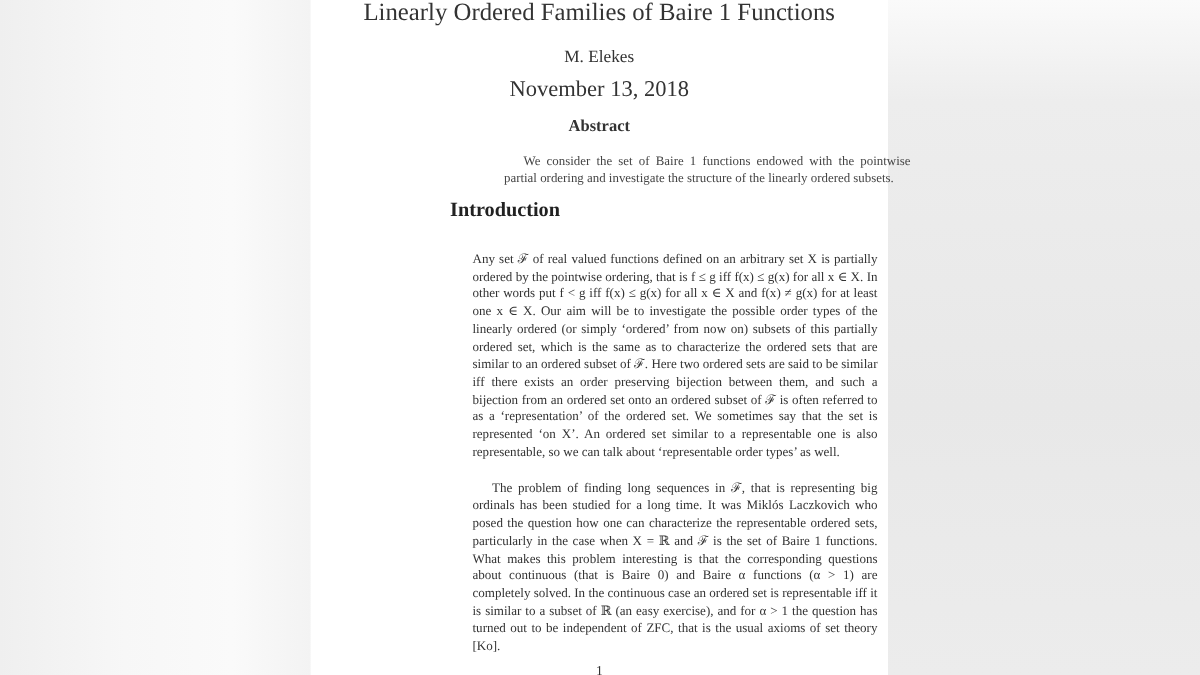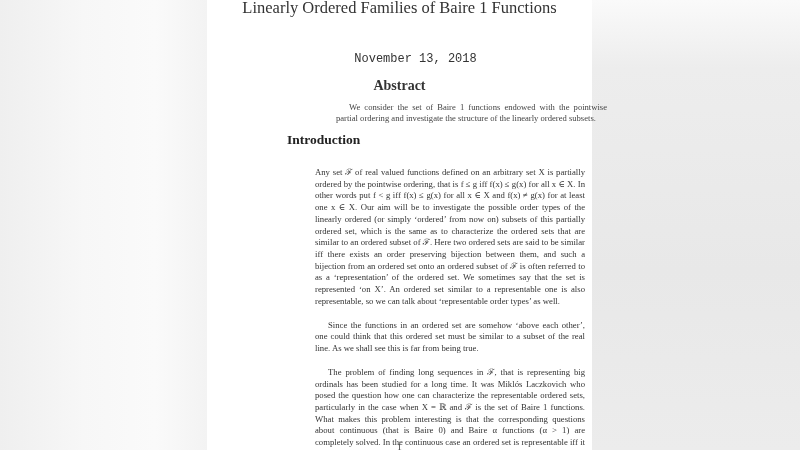--- a/index.html
+++ b/index.html
@@ -30,35 +30,35 @@
   }
   .title {
     position:absolute; left:0; width:385px; top:4px; text-align:center;
     font-size:16.5px; color:#333;
   }
   .author {
     position:absolute; left:0; width:385px; top:38px; text-align:center;
     font-size:11.5px; color:#333;
   }
   .date {
-    position:absolute; left:16px; width:385px; top:58px; text-align:center;
-    font-size:12px; color:#333;font-family:Liberation Mono, monospace;
+    position:absolute; left:0; width:385px; top:58px; text-align:center;
+    font-size:15px; color:#333;
   }
   .abs-head {
     position:absolute; left:0; width:385px; top:84px; text-align:center;
-    font-size:14px; font-weight:bold; color:#333;
+    font-size:11px; font-weight:bold; color:#333;
   }
   .abs-body {
     position:absolute; left:116px; width:296px; top:96px;
     font-size:8.6px; line-height:11px; color:#444; text-align:justify;
     left:117px; width:295px;
   }
   .abs-body { left:117px; }
   .intro-head {
-    position:absolute; left:80px; top:138px;
+    position:absolute; left:93px; top:138px;
     font-size:13.5px; font-weight:bold; color:#222;text-align:center;
   }
   .body-text {
     position:absolute; left:96px; width:294px; top:161px;
     font-size:8.7px; line-height:11.72px; color:#333;
   }
   .body-text p { margin:12px; text-align:justify; }
   .body-text p.indent { text-indent:13px; }
   .pagenum {
     position:absolute; left:0; width:385px; top:448px; text-align:center;
@@ -68,30 +68,30 @@
 </head>
 <body>
 
 <div class="bg-left"></div>
 <div class="bg-right"></div>
 
 <div class="watermark">arXiv:1109.5281v1  [math.CA]  24 Sep 2011</div>
 
 <div class="page">
   <div class="title">Linearly Ordered Families of Baire 1 Functions</div>
+  <div class="author">M. Elekes</div>
   <div class="date">November 13, 2018</div>
 
   <div class="abs-head">Abstract</div>
   <div class="abs-body">
     <p style="margin:12px;text-indent:13px;text-align:justify;">We consider the set of Baire 1 functions endowed with the pointwise partial ordering and investigate the structure of the linearly ordered subsets.</p>
   </div>
 
   <div class="intro-head">Introduction</div>
 
   <div class="body-text">
     <p>Any set ℱ of real valued functions defined on an arbitrary set X is partially ordered by the pointwise ordering, that is f ≤ g iff f(x) ≤ g(x) for all x ∈ X. In other words put f &lt; g iff f(x) ≤ g(x) for all x ∈ X and f(x) ≠ g(x) for at least one x ∈ X. Our aim will be to investigate the possible order types of the linearly ordered (or simply ‘ordered’ from now on) subsets of this partially ordered set, which is the same as to characterize the ordered sets that are similar to an ordered subset of ℱ. Here two ordered sets are said to be similar iff there exists an order preserving bijection between them, and such a bijection from an ordered set onto an ordered subset of ℱ is often referred to as a ‘representation’ of the ordered set. We sometimes say that the set is represented ‘on X’. An ordered set similar to a representable one is also representable, so we can talk about ‘representable order types’ as well.</p>
-    <p class="indent">Since the functions in an ordered set are somehow ‘above each other’, one could think that this ordered set must be similar to a subset of the real line. As we shall see this is far from being true.</p>
     <p class="indent">The problem of finding long sequences in ℱ, that is representing big ordinals has been studied for a long time. It was Miklós Laczkovich who posed the question how one can characterize the representable ordered sets, particularly in the case when X = ℝ and ℱ is the set of Baire 1 functions. What makes this problem interesting is that the corresponding questions about continuous (that is Baire 0) and Baire α functions (α &gt; 1) are completely solved. In the continuous case an ordered set is representable iff it is similar to a subset of ℝ (an easy exercise), and for α &gt; 1 the question has turned out to be independent of ZFC, that is the usual axioms of set theory [Ko].</p>
     <p class="indent">The known facts about the case α = 1 are the followings. The first is a classical theorem of Kuratowski asserting that there is no increasing or decreasing sequence of length ω₁ of real Baire 1 functions [Ku, §24. III.2′], that is ω₁ is</p>
   </div>
 
   <div class="pagenum">1</div>
 </div>
 
 </body></html>

